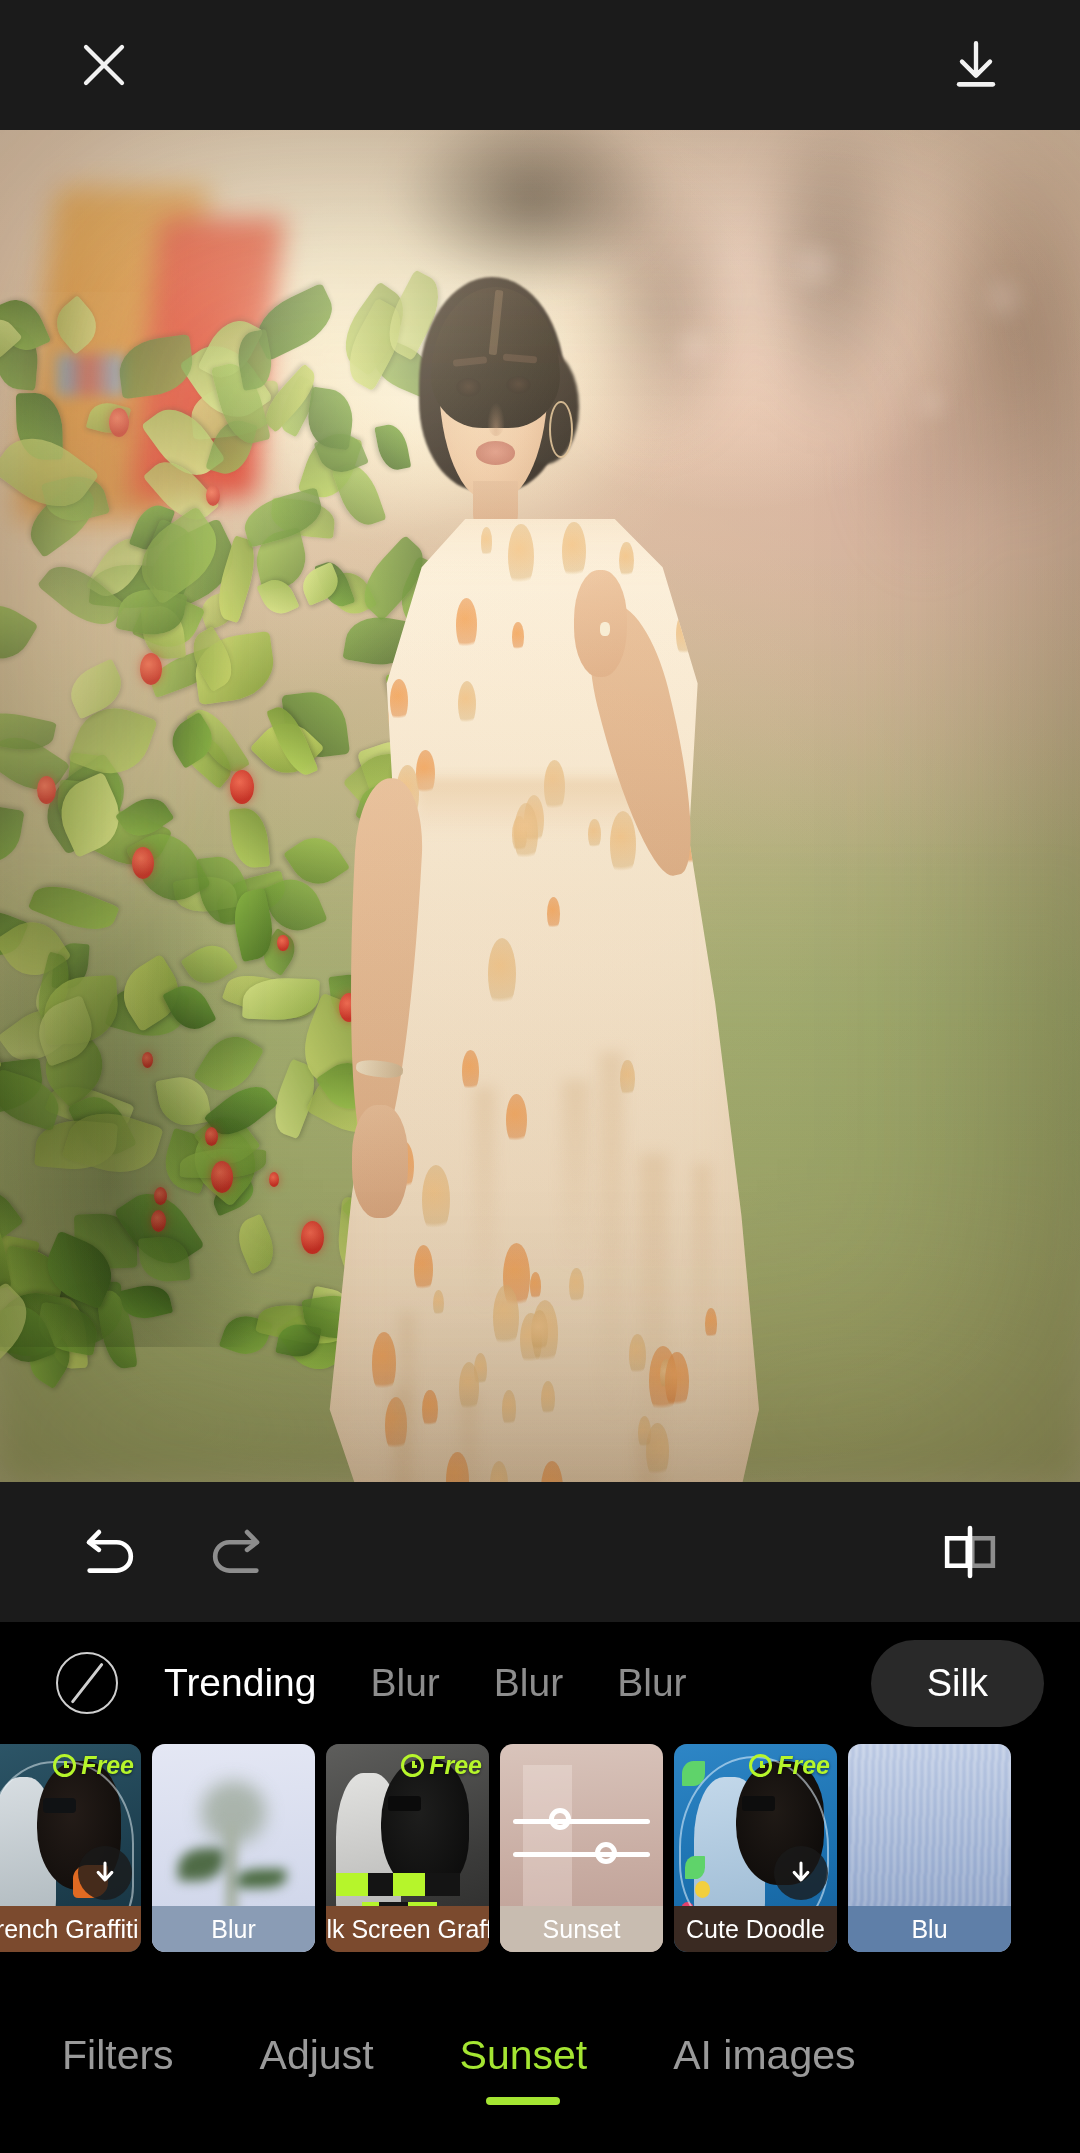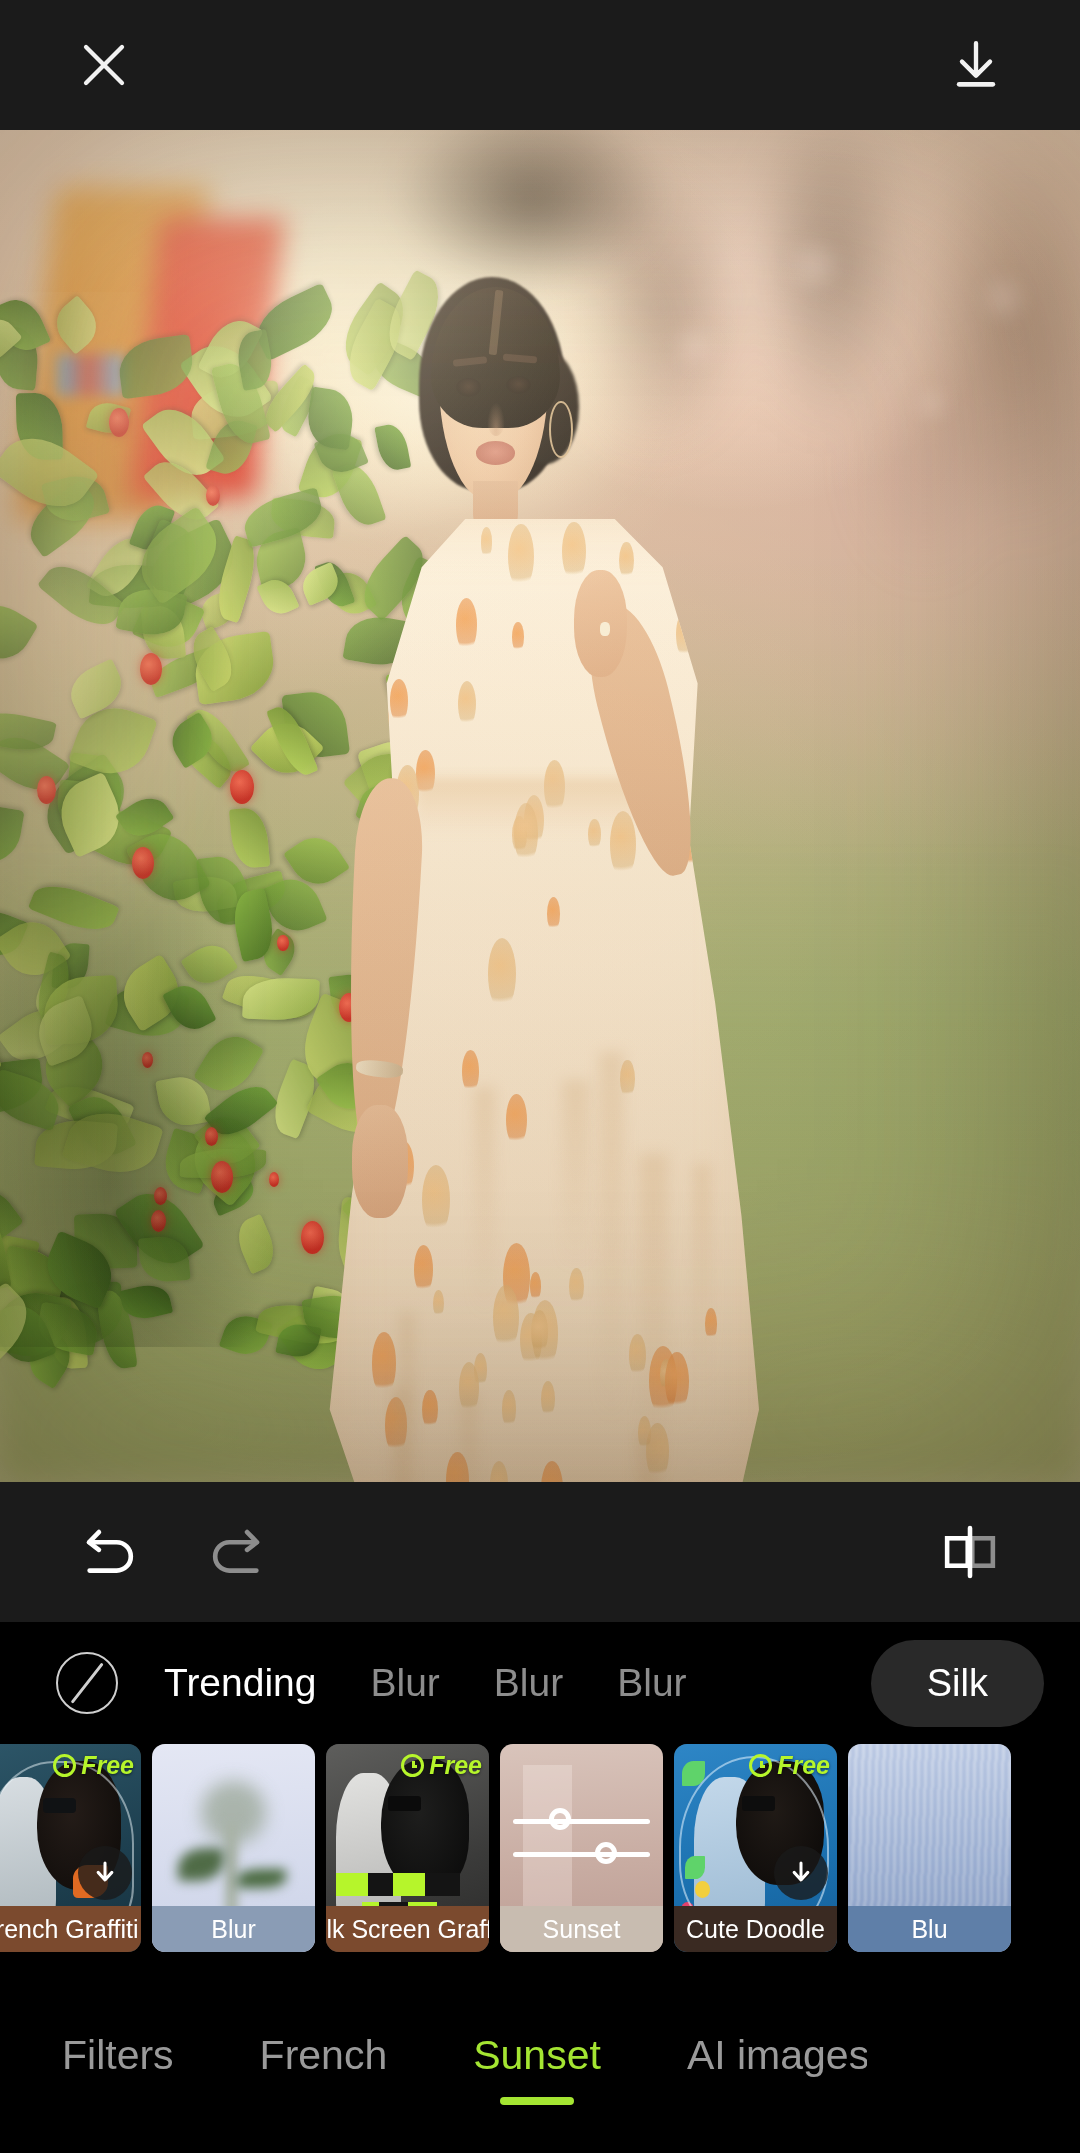--- a/index.html
+++ b/index.html
@@ -773,21 +773,21 @@
       <div class="thumb">
         <div class="thumb-img" style="background:linear-gradient(175deg,#c9d4ea,#9fb1d2 55%,#7f94bb)">
        <div style="position:absolute;inset:0;background:repeating-linear-gradient(92deg,rgba(255,255,255,.28) 0 3px,rgba(120,150,200,.22) 3px 7px);filter:blur(1.5px)"></div>
      </div>
         <div class="thumb-name blue">Blu</div>
       </div>
     </div>
 
   <div class="bottomnav">
     <div class="nav-item">Filters</div>
-    <div class="nav-item">French</div>
+    <div class="nav-item">Adjust</div>
     <div class="nav-item active">
       <span>Sunset</span>
       <span class="nav-underline"></span>
     </div>
     <div class="nav-item">AI images</div>
     <div class="nav-item">Reshape</div>
   </div>
 </div>
 
 </body></html>

